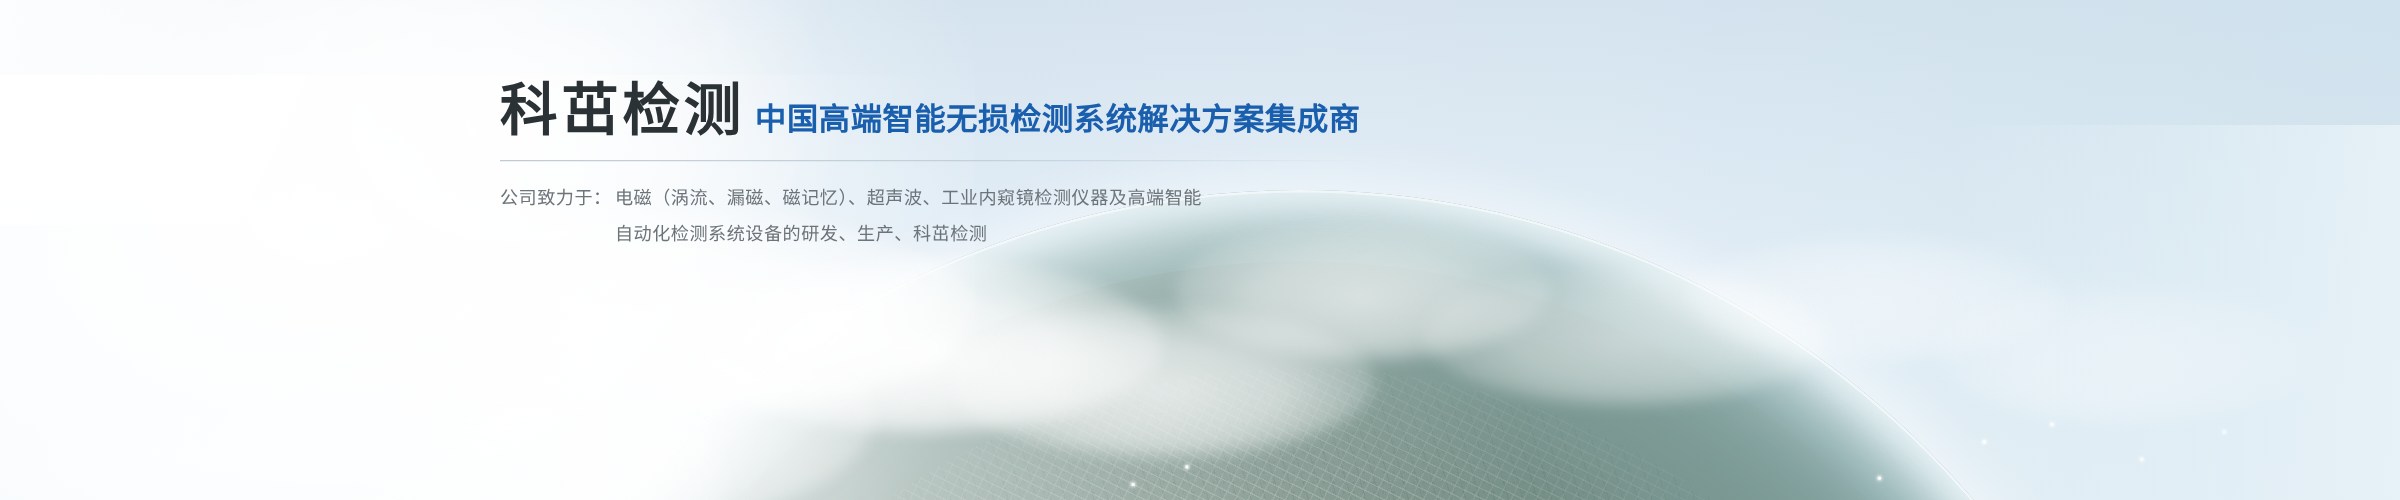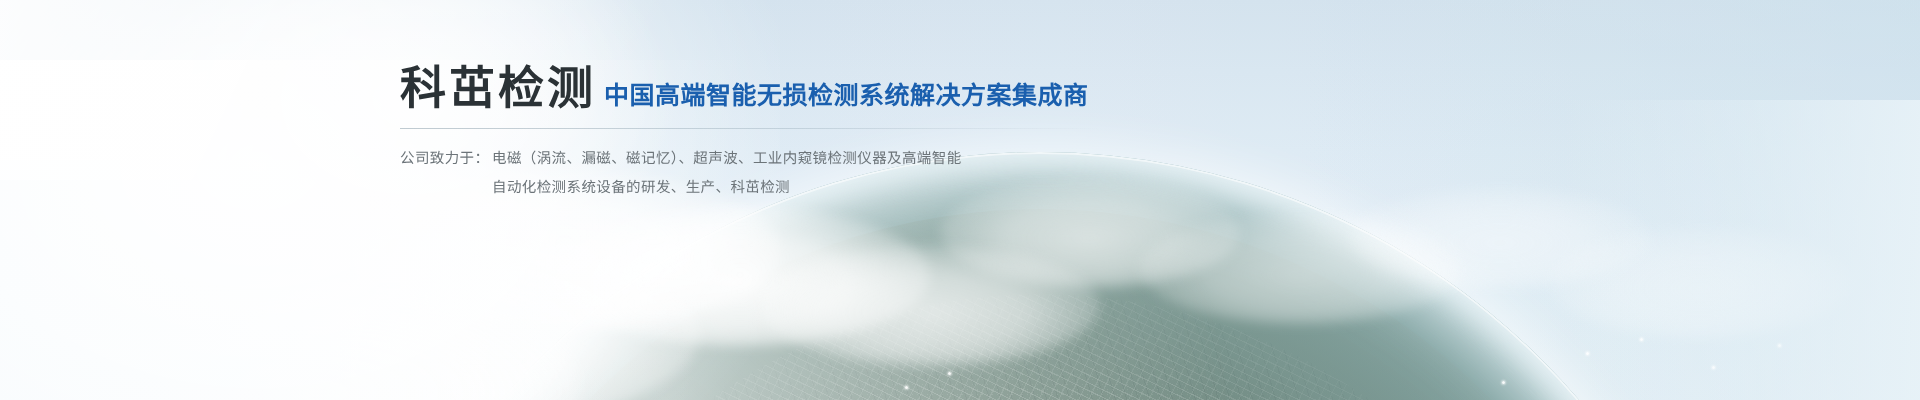--- a/index.html
+++ b/index.html
@@ -310,21 +310,21 @@
     margin-top: 16px;
     width: 700px;
     height: 1px;
     background: linear-gradient(to right,
       rgba(140,160,172,.55) 0%,
       rgba(150,170,182,.40) 55%,
       rgba(160,180,192,0) 100%);
   }
   .desc {
     margin-top: 16px;
-    font-family: Liberation Mono, monospace;
+    font-family: Liberation Serif, serif;
     font-size: 14.5px;
     color: #6c7479;
     line-height: 2.0;
     letter-spacing: .4px;
     white-space: nowrap;
   }
   .desc .lead {
     display: inline-block;
     min-width: 92px;
   }

